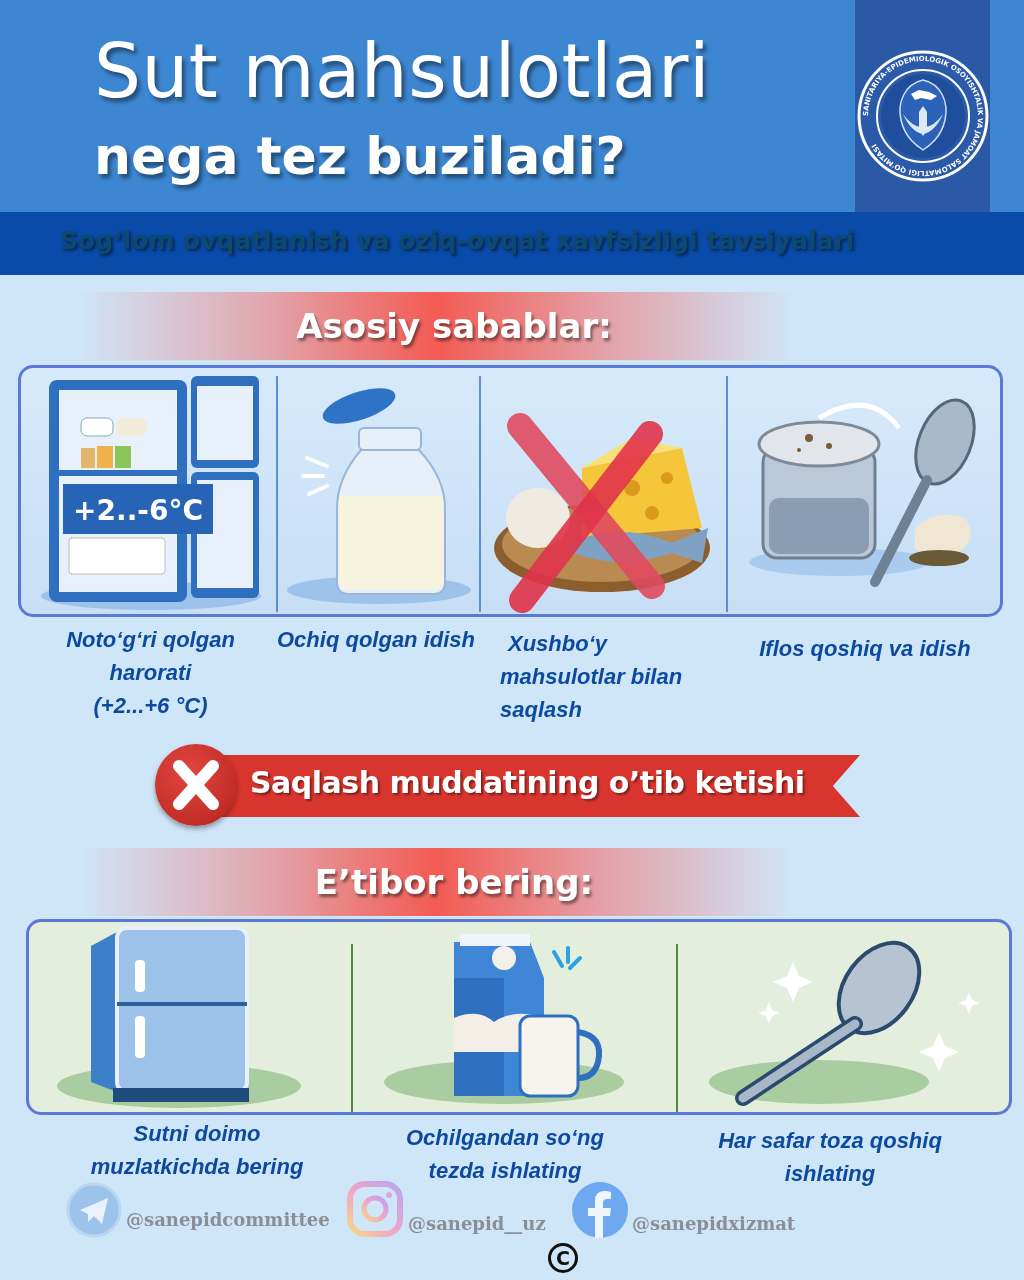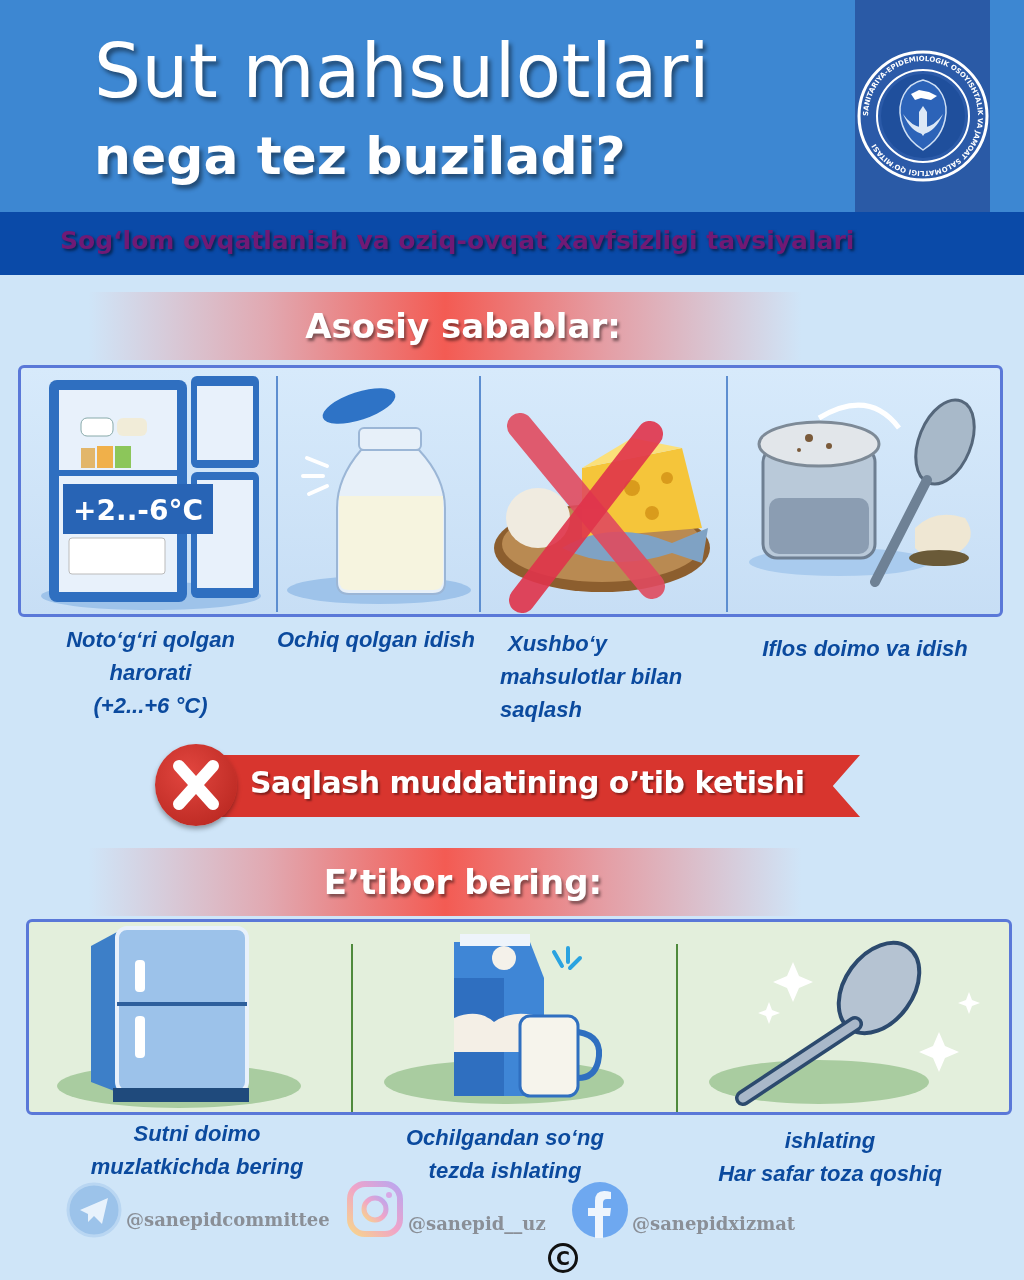--- a/index.html
+++ b/index.html
@@ -6,29 +6,29 @@
   html, body { width: 1024px; height: 1280px; overflow: hidden; }
   body { font-family: "Liberation Sans", "DejaVu Sans", sans-serif; background: #cfe5f8; position: relative; }
 
   .header { position: absolute; left: 0; top: 0; width: 1024px; height: 212px; background: #3d87d2; }
   .title1 { position: absolute; left: 94px; top: 28px; font-size: 74px; font-weight: normal; color: #fff; letter-spacing: 0.5px; text-shadow: 3px 4px 4px rgba(0,0,0,0.45); font-family: "DejaVu Sans", sans-serif; }
   .title2 { position: absolute; left: 94px; top: 126px; font-size: 52px; font-weight: bold; color: #fff; text-shadow: 3px 4px 4px rgba(0,0,0,0.45); font-family: "DejaVu Sans", sans-serif; }
   .logo-strip { position: absolute; left: 855px; top: 0; width: 135px; height: 212px; background: #2a5aa6; }
   .logo { position: absolute; left: 857px; top: 50px; width: 132px; height: 132px; }
 
   .subband { position: absolute; left: 0; top: 212px; width: 1024px; height: 63px; background: #0a4aa8; }
-  .subtitle { position: absolute; left: 60px; top: 226px; font-size: 25px; font-weight: bold; color: #701a75; text-shadow: 2px 2px 3px rgba(0,0,0,0.5); font-family: "DejaVu Sans", sans-serif; }
-
-  .section-head { position: absolute; left: 17px; width: 892px; height: 68px;
+  .subtitle { position: absolute; left: 60px; top: 226px; font-size: 25px; font-weight: bold; color: #0c4a6e; text-shadow: 2px 2px 3px rgba(0,0,0,0.5); font-family: "DejaVu Sans", sans-serif; }
+
+  .section-head { position: absolute; left: 8px; width: 892px; height: 68px;
     background: linear-gradient(90deg, rgba(207,229,248,0) 8%, rgba(240,120,120,0.55) 28%, #f35b53 48%, rgba(240,120,120,0.65) 66%, rgba(207,229,248,0) 88%); padding-left: 41px; }
   .section-head span { position: absolute; left: 0; width: 100%; text-align: center; top: 14px; font-size: 34px; font-weight: bold; color: #fff; text-shadow: 2px 3px 3px rgba(0,0,0,0.45); font-family: "DejaVu Sans", sans-serif; }
   .h1 { top: 292px; }
   .h2 { top: 848px; border-radius: 10px; }
 
-  .panel { position: absolute; border: 3px solid #5a78d8; border-radius: 6px; overflow: hidden; padding-left: 40px; }
+  .panel { position: absolute; border: 3px solid #5a78d8; border-radius: 15px; overflow: hidden; padding-left: 40px; }
   .panel1 { left: 18px; top: 365px; width: 985px; height: 252px; background: linear-gradient(180deg,#d7eafb,#c7def5); }
   .panel2 { left: 26px; top: 919px; width: 986px; height: 196px; background: #e3efdc; }
   .divider { position: absolute; top: 8px; width: 2px; height: 236px; background: #5d8ed0; }
   .panel2 .divider { background: #4f8a3c; top: 22px; height: 172px; }
   .cell { position: absolute; top: 0; height: 100%; }
 
   .cap { position: absolute; font-style: italic; font-weight: bold; color: #0b4a9e; font-size: 22px; line-height: 33px; text-align: center; }
 
   .ribbon { position: absolute; left: 180px; top: 755px; width: 680px; height: 62px; background: #d8352e; clip-path: polygon(0 0, 100% 0, 96% 50%, 100% 100%, 0 100%); box-shadow: 0 3px 4px rgba(0,0,0,0.3); }
   .ribbon-text { position: absolute; left: 250px; top: 765px; font-size: 30px; font-weight: bold; color: #fff; text-shadow: 2px 2px 2px rgba(0,0,0,0.4); font-family: "DejaVu Sans", sans-serif; letter-spacing: -0.5px; }
@@ -147,21 +147,21 @@
 </div>
 <div class="cap" style="left:266px;top:623px;width:220px;">
   <div>Ochiq qolgan idish</div>
 </div>
 <div class="cap" style="left:500px;top:627px;width:220px;text-align:left;">
   <div style="padding-left:8px">Xushbo‘y</div>
   <div>mahsulotlar bilan</div>
   <div>saqlash</div>
 </div>
 <div class="cap" style="left:745px;top:632px;width:240px;">
-  <div>Iflos doimo va idish</div>
+  <div>Iflos qoshiq va idish</div>
 </div>
 
 <div class="ribbon"></div>
 <div class="x-badge">
   <svg width="82" height="82" viewBox="0 0 82 82">
     <path d="M24 22 L58 60 M58 22 L24 60" stroke="#fff" stroke-width="12" stroke-linecap="round"></path>
   </svg>
 </div>
 <div class="ribbon-text">Saqlash muddatining o’tib ketishi</div>
 
@@ -212,22 +212,22 @@
 
 <div class="cap" style="left:62px;top:1117px;width:270px;">
   <div>Sutni doimo</div>
   <div>muzlatkichda bering</div>
 </div>
 <div class="cap" style="left:385px;top:1121px;width:240px;">
   <div>Ochilgandan so‘ng</div>
   <div>tezda ishlating</div>
 </div>
 <div class="cap" style="left:690px;top:1124px;width:280px;">
+  <div>Har safar toza qoshiq</div>
   <div>ishlating</div>
-  <div>Har safar toza qoshiq</div>
 </div>
 
 <a class="social" style="left:66px;top:1182px;">
   <svg width="56" height="56" viewBox="0 0 56 56">
     <circle cx="28" cy="28" r="26" fill="#9cc3ea" stroke="#b9d6f2" stroke-width="3"></circle>
     <path d="M14 28 L42 16 L36 42 L28 34 L22 40 L22 32 Z" fill="#e8f2fc"></path>
   </svg>
   <span class="social-handle" style="margin-bottom:8px">@sanepidcommittee</span>
 </a>
 <a class="social" style="left:346px;top:1180px;">

